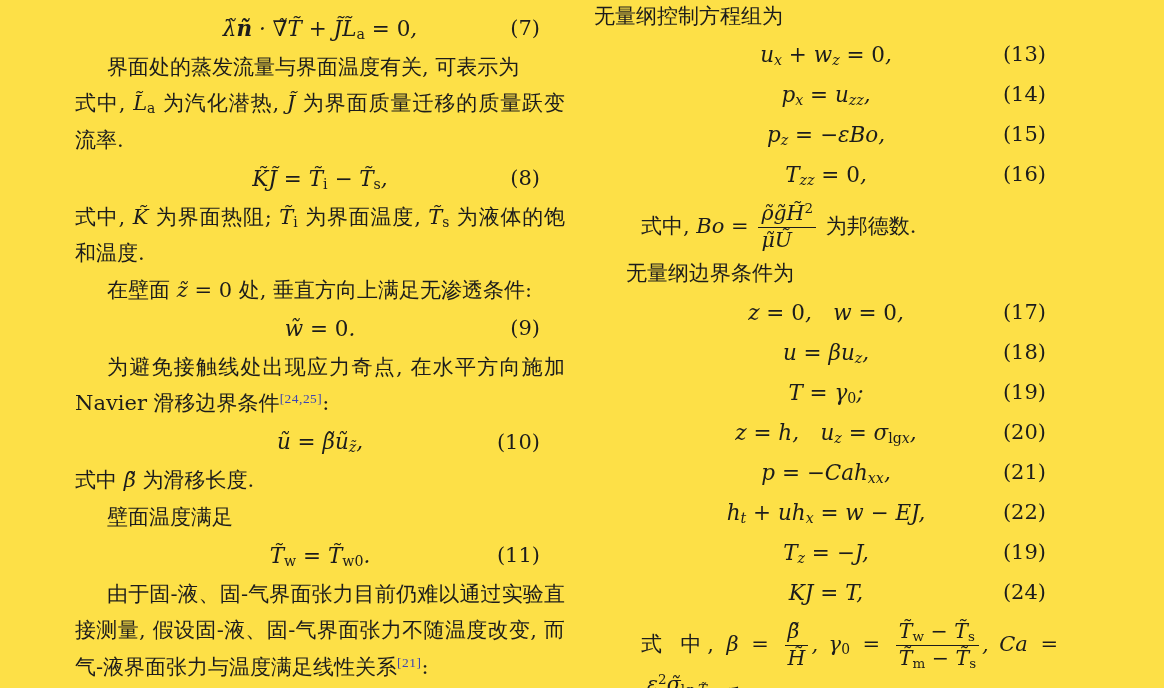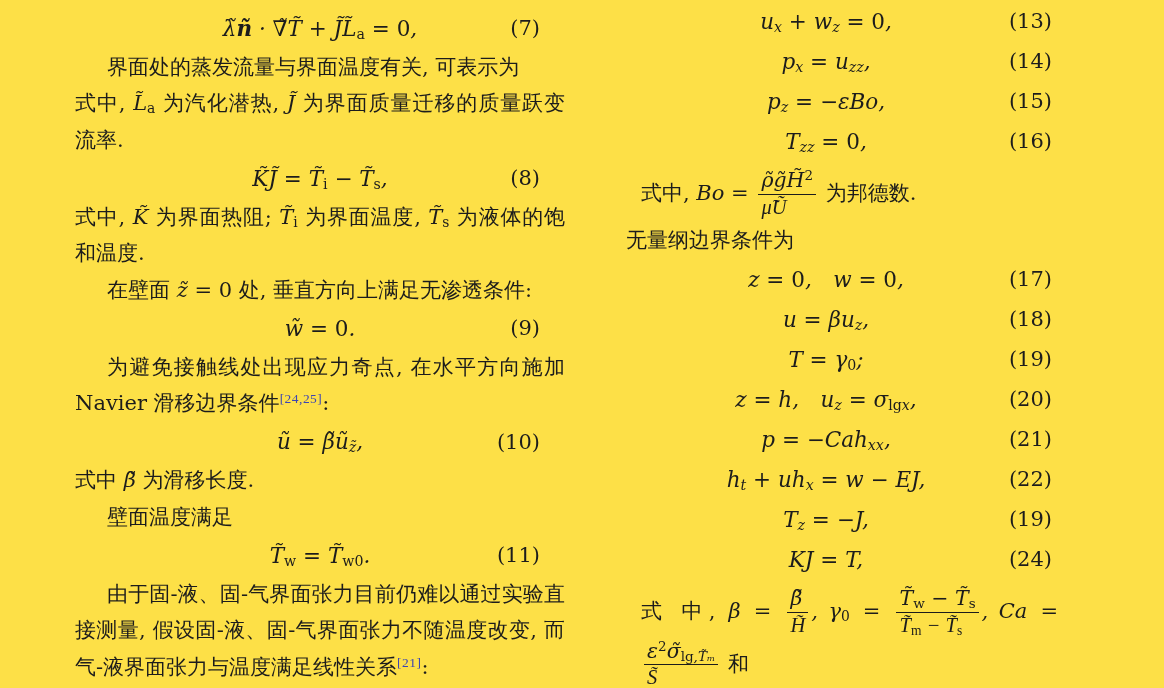--- a/index.html
+++ b/index.html
@@ -28,27 +28,27 @@
     position:relative;display:flex;align-items:center;justify-content:center;
     height:36.5px;margin:2px 0;font-size:21.5px;
   }
   .col-right .eqrow{height:38px;margin:2px 0;}
   .eqbody{white-space:nowrap;}
   .eqno{
     position:absolute;font-style:normal;font-size:21px;top:50%;
     transform:translateY(-50%);
   }
   .col-left .eqno{right:25px;}
-  .col-right .eqno{right:6px;}
+  .col-right .eqno{right:12px;}
   .frac{
     display:inline-flex;flex-direction:column;
     vertical-align:middle;margin:0 3px;line-height:1.25;font-size:20.5px;
   }
   .frac .num,.frac .den{display:block;padding:0 3px;white-space:nowrap;}
-  .frac .den{border-top:1.4px solid currentColor;font-family:Liberation Serif, serif;}
+  .frac .den{border-top:1.4px solid currentColor;}
   .tall{line-height:1.1;padding:6px 0 2px 0;margin-left:47px;}
 </style>
 </head>
 <body>
 
 <div class="page">
   <div class="col col-left" id="col-left">
       <div class="eqrow">
         <span class="math eqbody">λ̃<b>ñ</b> · ∇̃T̃ + J̃L̃<sub><span class="rm">a</span></sub> = <span class="rm">0</span>,</span>
         <span class="eqno">(7)</span>
@@ -72,20 +72,21 @@
       </div>
       <div class="para"><span class="cjk">式中 </span><span class="math">β̃</span><span class="cjk"> 为滑移长度.</span></div>
       <div class="para indent"><span class="cjk">壁面温度满足</span></div>
       <div class="eqrow">
         <span class="math eqbody">T̃<sub><span class="rm">w</span></sub> = T̃<sub><span class="rm">w0</span></sub>.</span>
         <span class="eqno">(11)</span>
       </div>
       <div class="para indent"><span class="cjk">由于固-液、固-气界面张力目前仍难以通过实验直接测量, 假设固-液、固-气界面张力不随温度改变, 而气-液界面张力与温度满足线性关系</span><sup class="cite">[21]</sup><span class="cjk">:</span></div>
     </div>
   <div class="col col-right" id="col-right">
+      <div class="para first"><span class="cjk">无量纲控制方程组为</span></div>
       <div class="eqrow">
         <span class="math eqbody">u<sub>x</sub> + w<sub>z</sub> = <span class="rm">0</span>,</span>
         <span class="eqno">(13)</span>
       </div>
       <div class="eqrow">
         <span class="math eqbody">p<sub>x</sub> = u<sub>zz</sub>,</span>
         <span class="eqno">(14)</span>
       </div>
       <div class="eqrow">
         <span class="math eqbody">p<sub>z</sub> = −εBo,</span>

